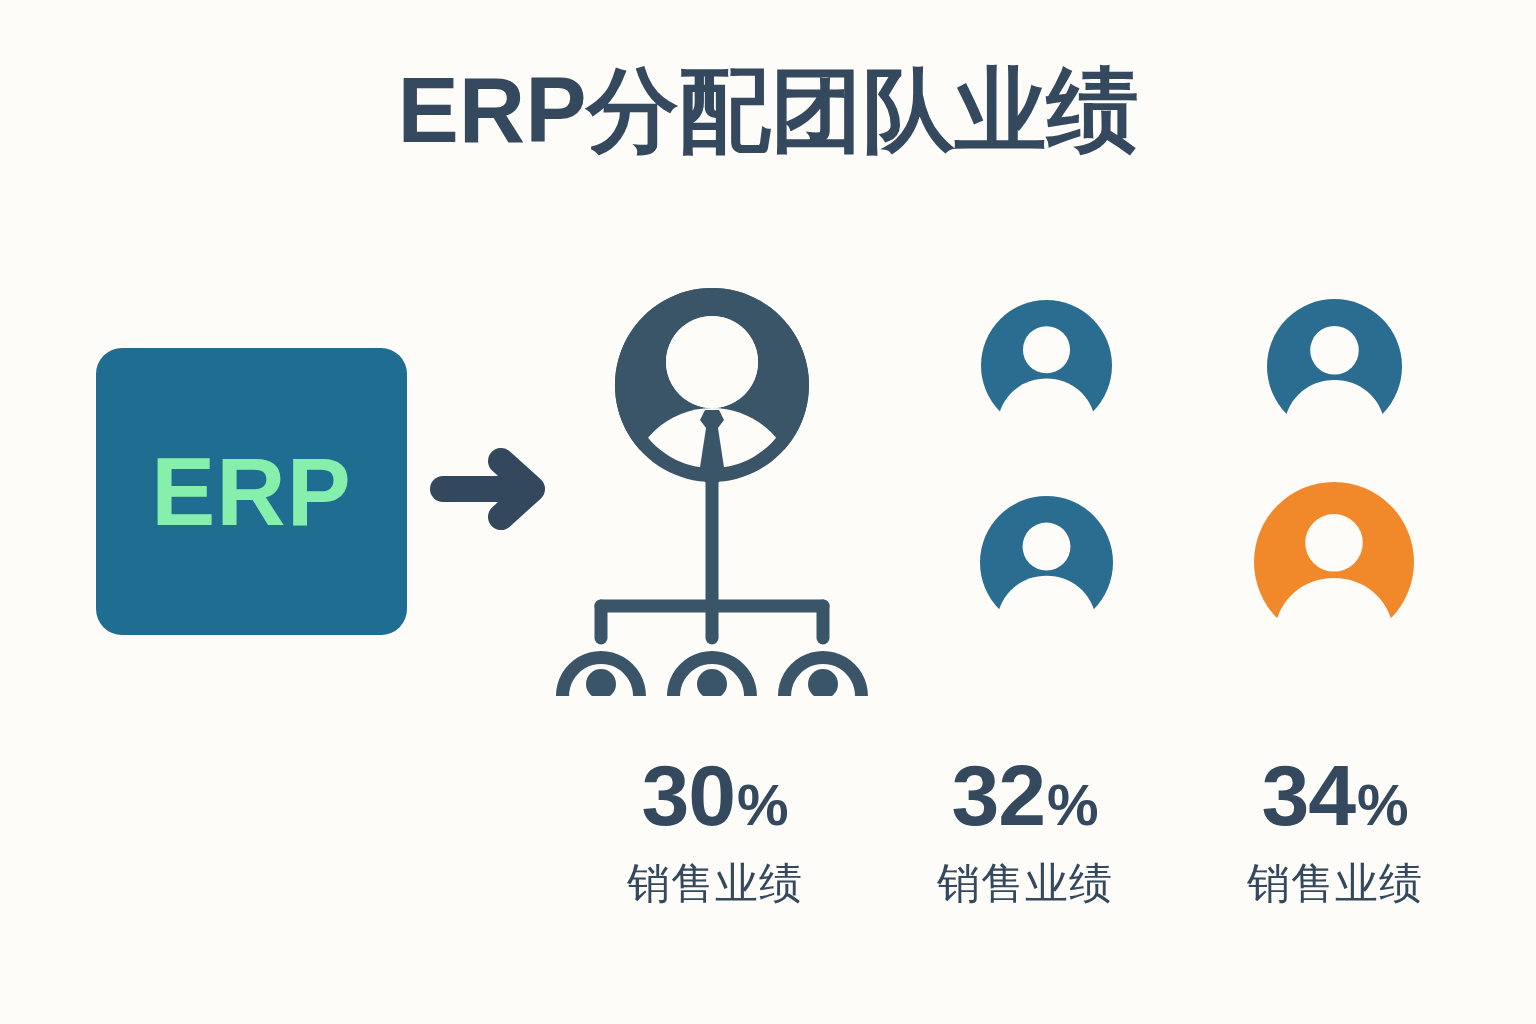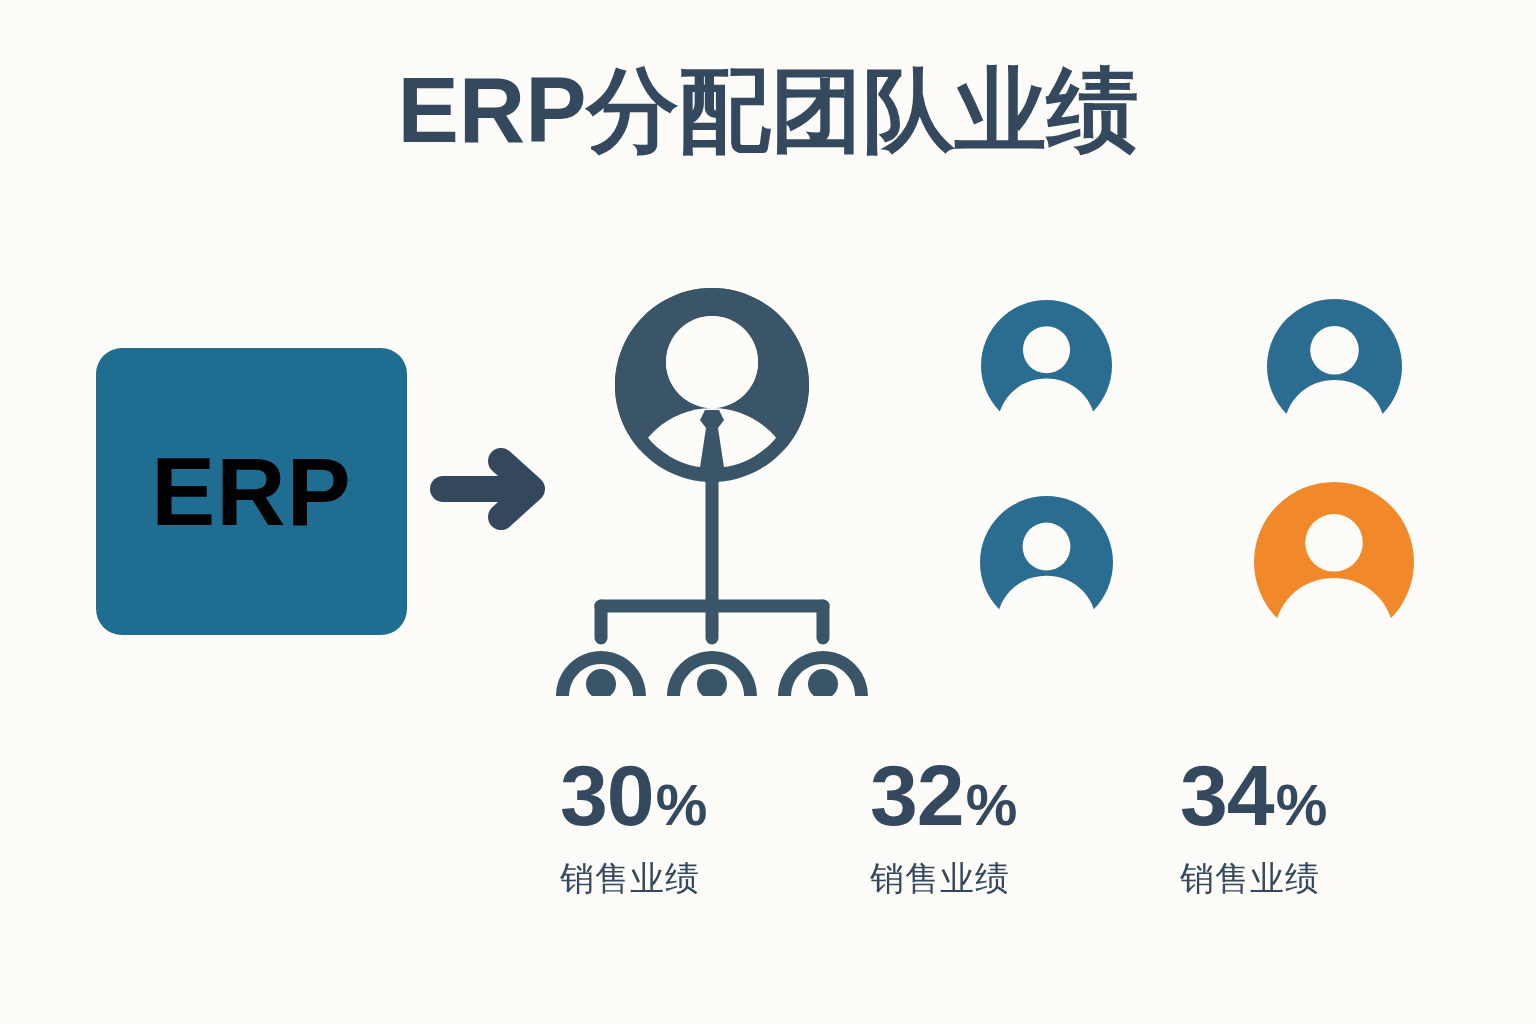--- a/index.html
+++ b/index.html
@@ -44,21 +44,21 @@
     top: 348px;
     width: 311px;
     height: 287px;
     background: #1f6e91;
     border-radius: 26px;
     display: flex;
     align-items: center;
     justify-content: center;
   }
   .erp-label {
-    color: #000000;
+    color: #86efac;
     font-size: 96px;
     font-weight: 700;
     letter-spacing: 1px;
     line-height: 1;
     user-select: none;
   }
 
   
   .arrow {
     position: absolute;
@@ -91,42 +91,42 @@
     position: absolute;
     left: 560px;
     top: 752px;
     width: 930px;
     height: 185px;
     display: flex;
     align-items: flex-start;
   }
   .stat {
     flex: 1 1 0;
-    text-align: left;
+    text-align: center;
   }
   .stat-value {
     color: #34495e;
     font-weight: 700;
     line-height: 1;
     white-space: nowrap;
     display: block;
   }
   .stat-num {
     font-size: 86px;
     letter-spacing: -1px;
   }
   .stat-pct {
     font-size: 58px;
     font-weight: 700;
     margin-left: 2px;
   }
   .stat-caption {
     display: block;
     margin-top: 22px;
-    font-size: 34px;
+    font-size: 43px;
     font-weight: 500;
     color: #34495e;
     letter-spacing: 1px;
     line-height: 1.1;
     white-space: nowrap;
   }
 </style>
 </head>
 <body>
 

